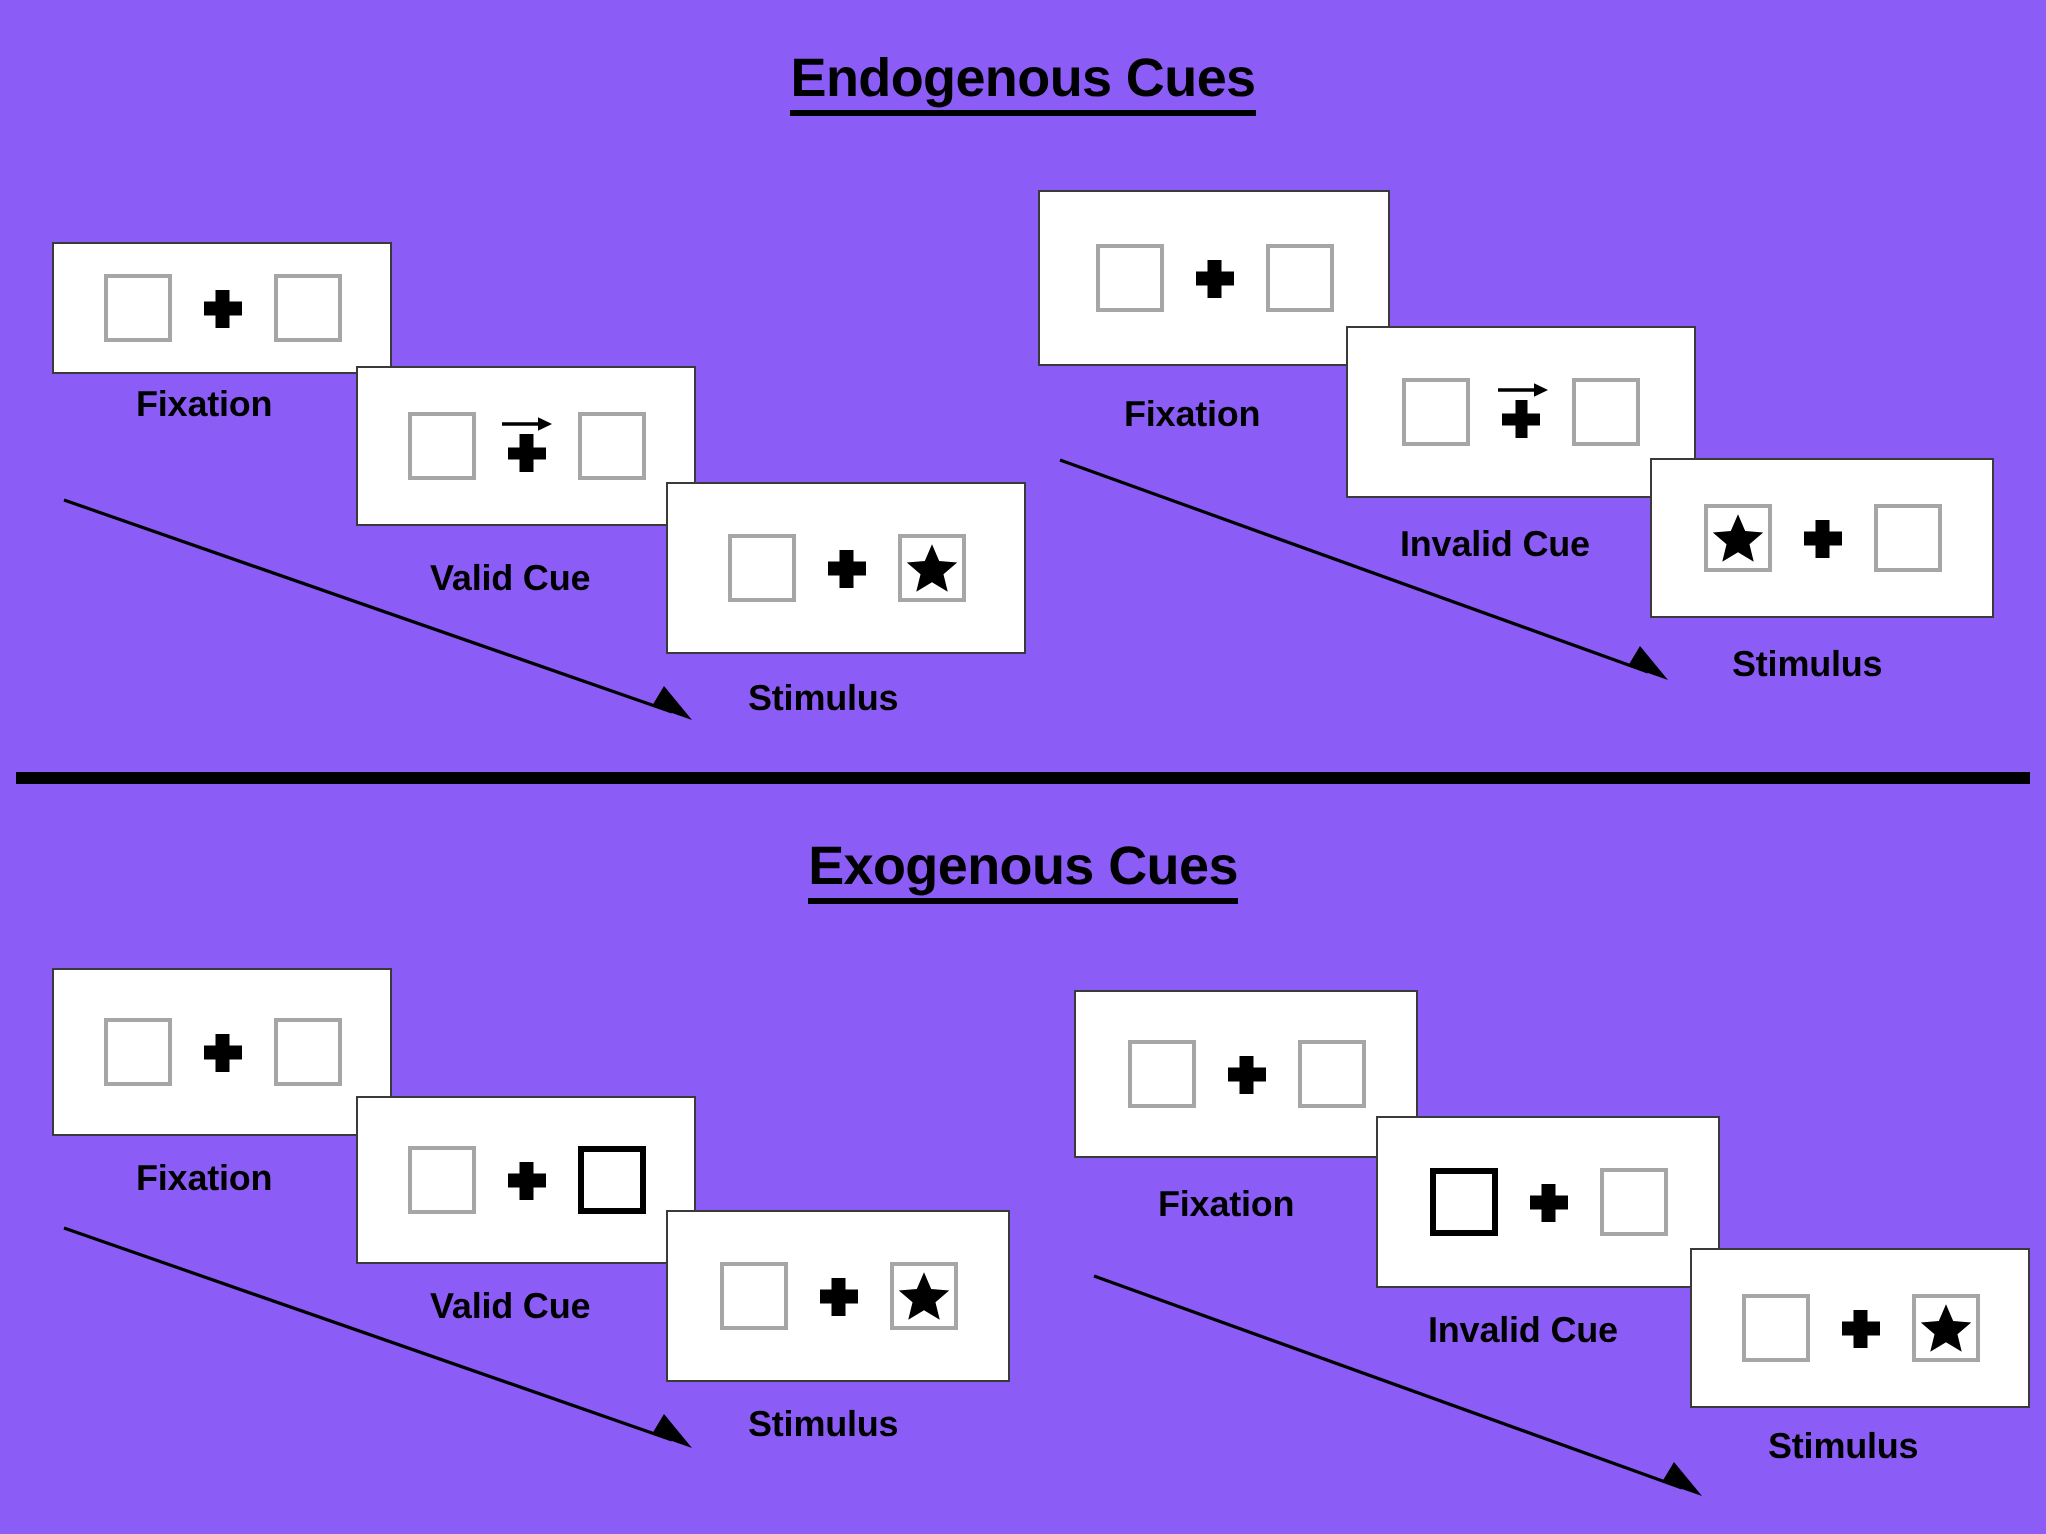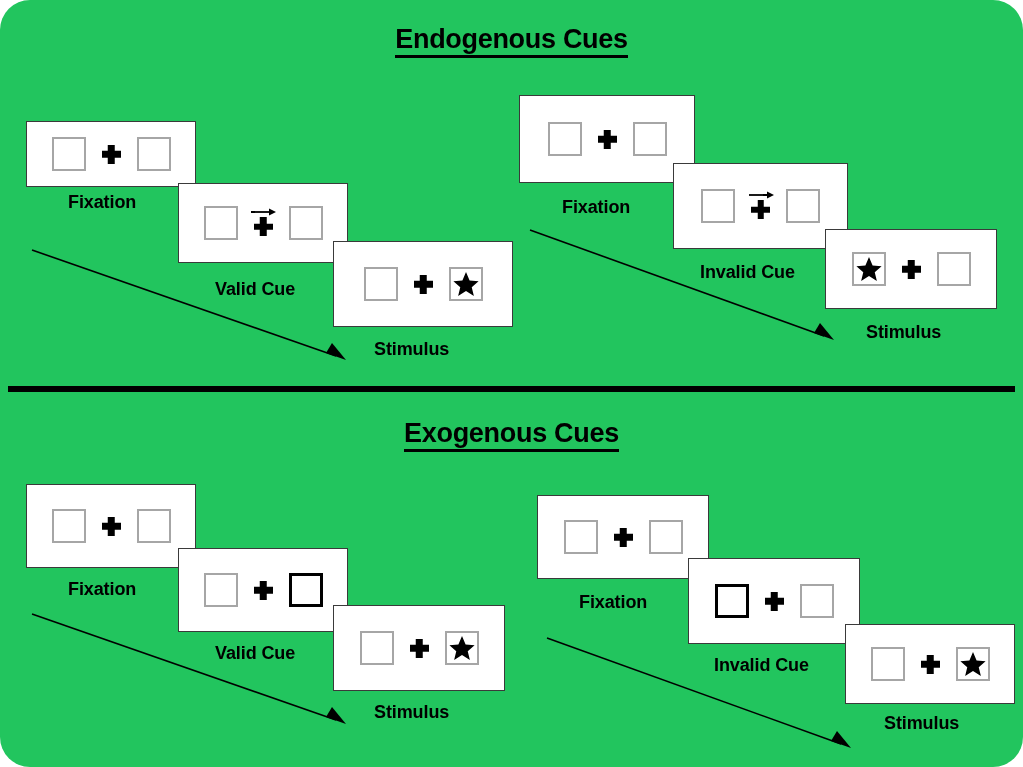--- a/index.html
+++ b/index.html
@@ -9,23 +9,22 @@
     background: #ffffff;
   }
   body {
     font-family: "Liberation Sans", sans-serif;
     color: #000000;
   }
   #stage {
     position: relative;
     width: 1023px;
     height: 767px;
-    background: #22c55e;
+    background: #8b5cf6;
     overflow: hidden;
-    border-radius: 30px;
   }
 
   
   .section-title {
     position: absolute;
     width: 100%;
     text-align: center;
     font-size: 27px;
     font-weight: bold;
     letter-spacing: -0.3px;

